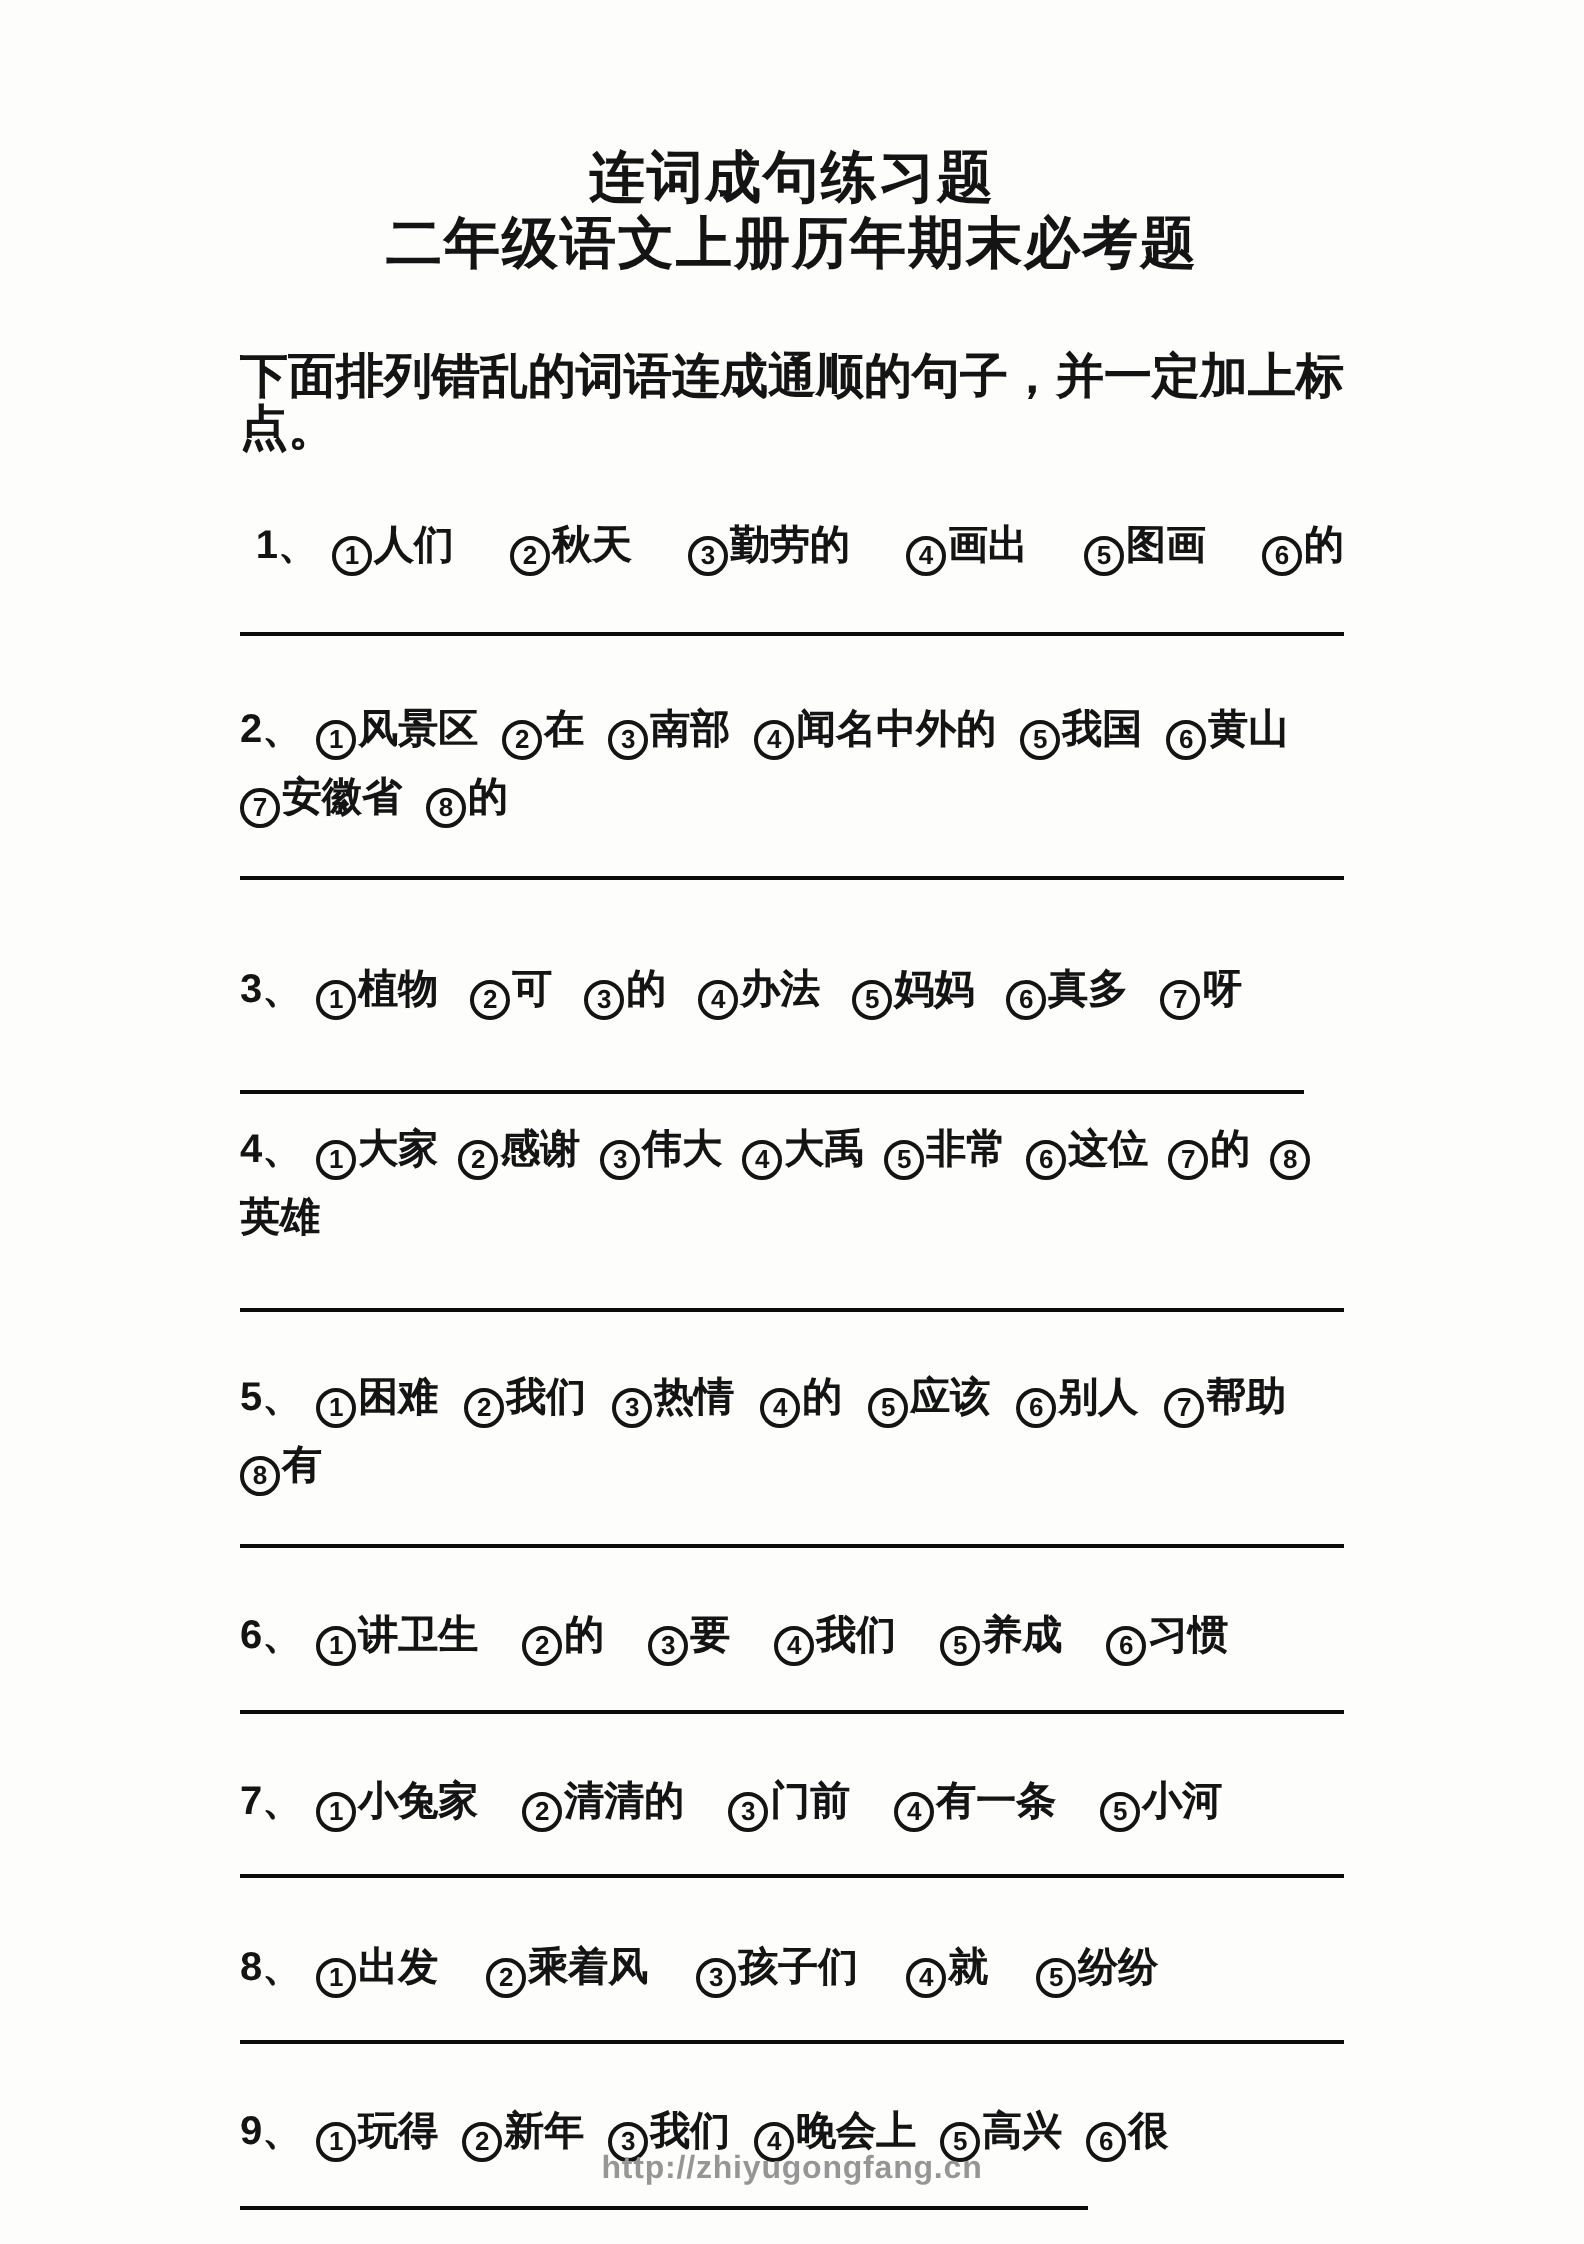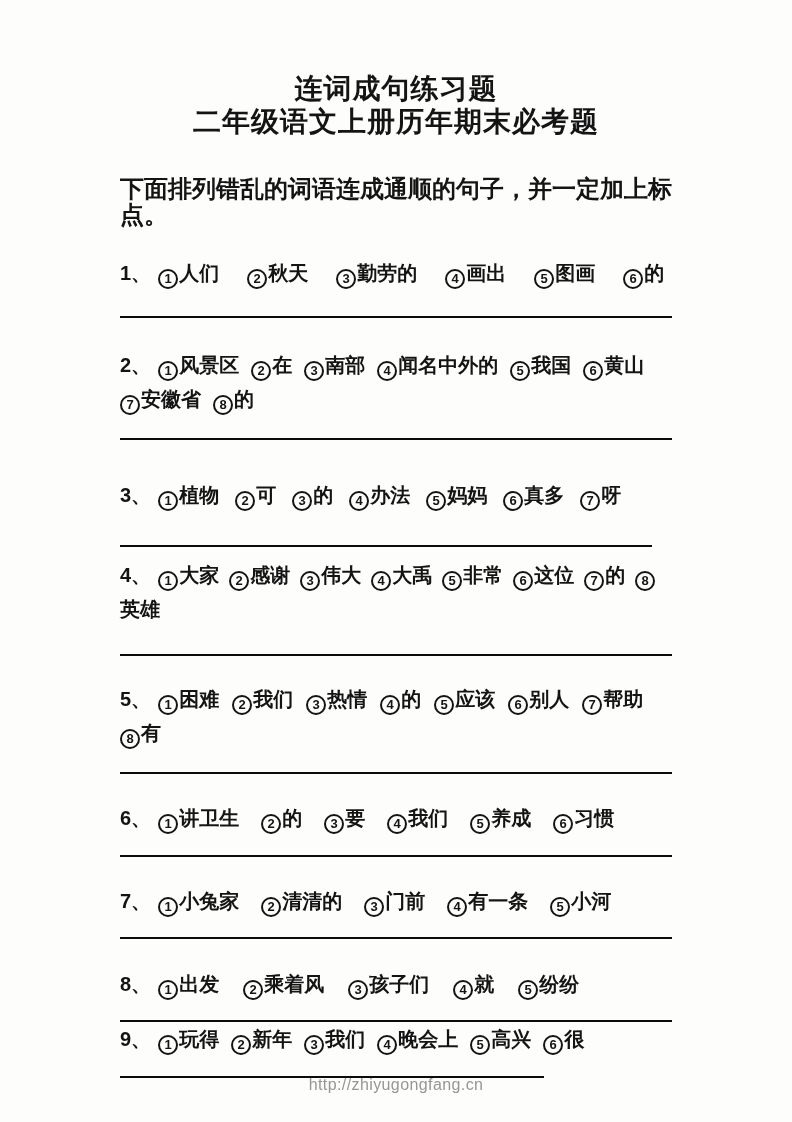--- a/index.html
+++ b/index.html
@@ -63,39 +63,39 @@
     height: 0;
     border-bottom: 2px solid #0c0c0c;
   }
   .footer {
     position: absolute;
     left: 0;
     bottom: 28px;
     width: 100%;
     text-align: center;
     font-size: 16px;
-    font-weight: 400;
+    font-weight: 700;
     color: #969696;
     letter-spacing: 0.4px;
   }
 </style>
 </head>
 <body>
 
 <div class="page">
 
   <div class="title">
     <div>连词成句练习题</div>
     <div>二年级语文上册历年期末必考题</div>
   </div>
 
   <div class="instruction">下面排列错乱的词语连成通顺的句子，并一定加上标点。</div>
 
   <div id="questions">
-      <section class="q-block" style="margin-top: 28px;">
+      <section class="q-block" style="margin-top: 28px; text-align: right;">
         <div class="q-text"><span class="q-label">1、</span><span class="item"><span class="cnum">1</span><span style="margin-right: 28px;">人们</span></span><span class="item"><span class="cnum">2</span><span style="margin-right: 28px;">秋天</span></span><span class="item"><span class="cnum">3</span><span style="margin-right: 28px;">勤劳的</span></span><span class="item"><span class="cnum">4</span><span style="margin-right: 28px;">画出</span></span><span class="item"><span class="cnum">5</span><span style="margin-right: 28px;">图画</span></span><span class="item"><span class="cnum">6</span><span>的</span></span></div>
         <div class="answer-line" style="width: 552px; margin-top: 26px;"></div>
       </section>
       <section class="q-block" style="margin-top: 30px;">
         <div class="q-text"><span class="q-label">2、</span><span class="item"><span class="cnum">1</span><span style="margin-right: 12px;">风景区</span></span><span class="item"><span class="cnum">2</span><span style="margin-right: 12px;">在</span></span><span class="item"><span class="cnum">3</span><span style="margin-right: 12px;">南部</span></span><span class="item"><span class="cnum">4</span><span style="margin-right: 12px;">闻名中外的</span></span><span class="item"><span class="cnum">5</span><span style="margin-right: 12px;">我国</span></span><span class="item"><span class="cnum">6</span><span style="margin-right: 12px;">黄山</span></span><span class="item"><span class="cnum">7</span><span style="margin-right: 12px;">安徽省</span></span><span class="item"><span class="cnum">8</span><span>的</span></span></div>
         <div class="answer-line" style="width: 552px; margin-top: 22px;"></div>
       </section>
       <section class="q-block" style="margin-top: 38px;">
         <div class="q-text"><span class="q-label">3、</span><span class="item"><span class="cnum">1</span><span style="margin-right: 16px;">植物</span></span><span class="item"><span class="cnum">2</span><span style="margin-right: 16px;">可</span></span><span class="item"><span class="cnum">3</span><span style="margin-right: 16px;">的</span></span><span class="item"><span class="cnum">4</span><span style="margin-right: 16px;">办法</span></span><span class="item"><span class="cnum">5</span><span style="margin-right: 16px;">妈妈</span></span><span class="item"><span class="cnum">6</span><span style="margin-right: 16px;">真多</span></span><span class="item"><span class="cnum">7</span><span>呀</span></span></div>
         <div class="answer-line" style="width: 532px; margin-top: 33px;"></div>
@@ -113,21 +113,21 @@
         <div class="answer-line" style="width: 552px; margin-top: 20px;"></div>
       </section>
       <section class="q-block" style="margin-top: 27px;">
         <div class="q-text"><span class="q-label">7、</span><span class="item"><span class="cnum">1</span><span style="margin-right: 22px;">小兔家</span></span><span class="item"><span class="cnum">2</span><span style="margin-right: 22px;">清清的</span></span><span class="item"><span class="cnum">3</span><span style="margin-right: 22px;">门前</span></span><span class="item"><span class="cnum">4</span><span style="margin-right: 22px;">有一条</span></span><span class="item"><span class="cnum">5</span><span>小河</span></span></div>
         <div class="answer-line" style="width: 552px; margin-top: 19px;"></div>
       </section>
       <section class="q-block" style="margin-top: 28px;">
         <div class="q-text"><span class="q-label">8、</span><span class="item"><span class="cnum">1</span><span style="margin-right: 24px;">出发</span></span><span class="item"><span class="cnum">2</span><span style="margin-right: 24px;">乘着风</span></span><span class="item"><span class="cnum">3</span><span style="margin-right: 24px;">孩子们</span></span><span class="item"><span class="cnum">4</span><span style="margin-right: 24px;">就</span></span><span class="item"><span class="cnum">5</span><span>纷纷</span></span></div>
         <div class="answer-line" style="width: 552px; margin-top: 19px;"></div>
       </section>
-      <section class="q-block" style="">
+      <section class="q-block" style="margin-top: 27px;">
         <div class="q-text"><span class="q-label">9、</span><span class="item"><span class="cnum">1</span><span style="margin-right: 12px;">玩得</span></span><span class="item"><span class="cnum">2</span><span style="margin-right: 12px;">新年</span></span><span class="item"><span class="cnum">3</span><span style="margin-right: 12px;">我们</span></span><span class="item"><span class="cnum">4</span><span style="margin-right: 12px;">晚会上</span></span><span class="item"><span class="cnum">5</span><span style="margin-right: 12px;">高兴</span></span><span class="item"><span class="cnum">6</span><span>很</span></span></div>
         <div class="answer-line" style="width: 424px; margin-top: 20px;"></div>
       </section>
     </div>
 
   <div class="footer">http://zhiyugongfang.cn</div>
 
 </div>
 
 </body></html>

